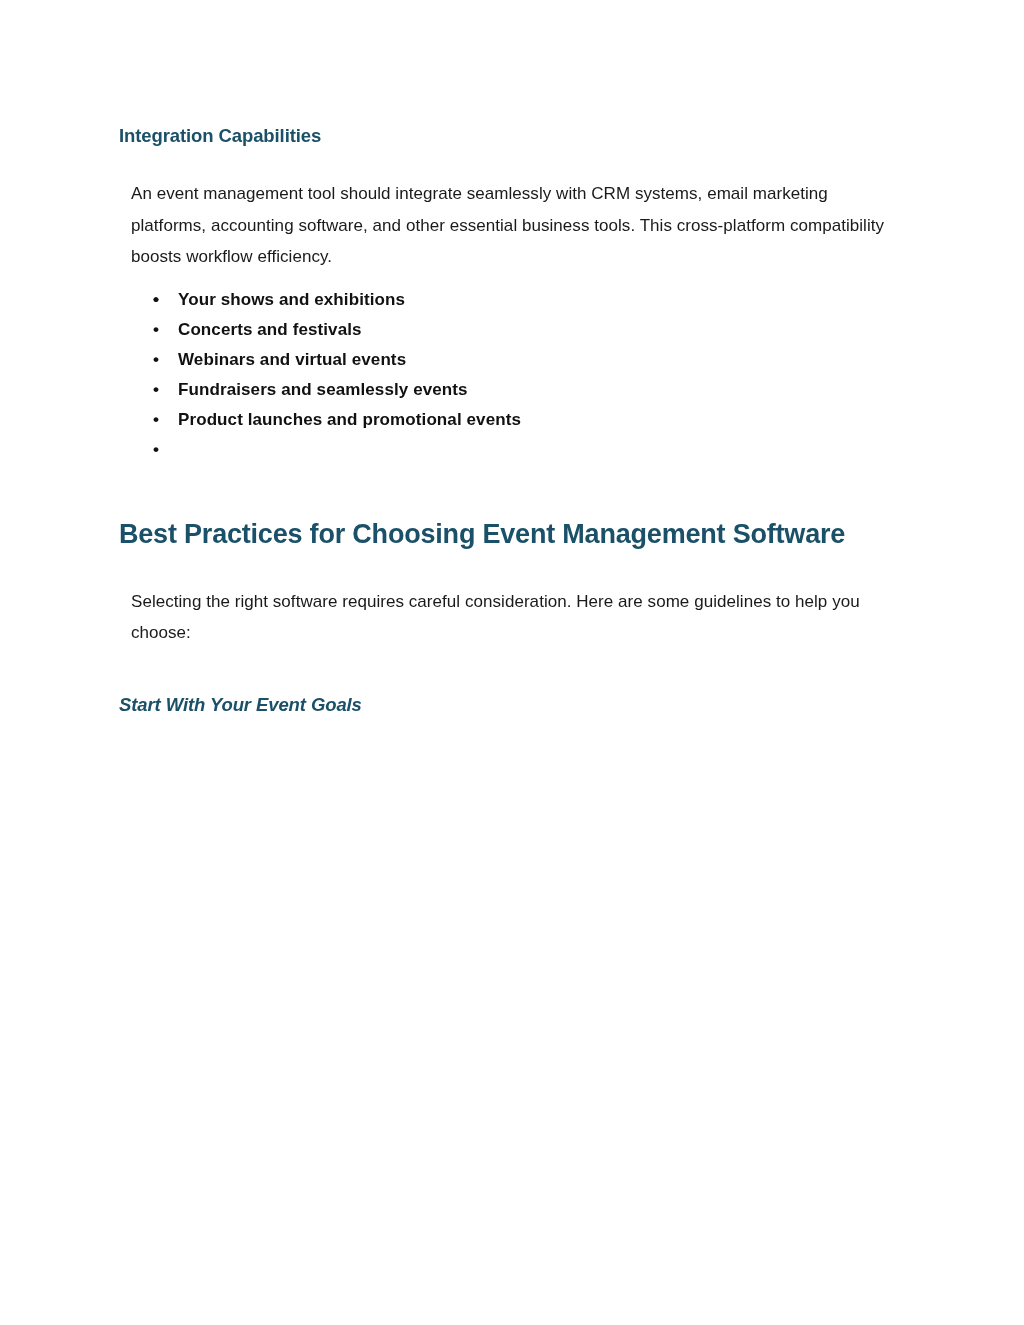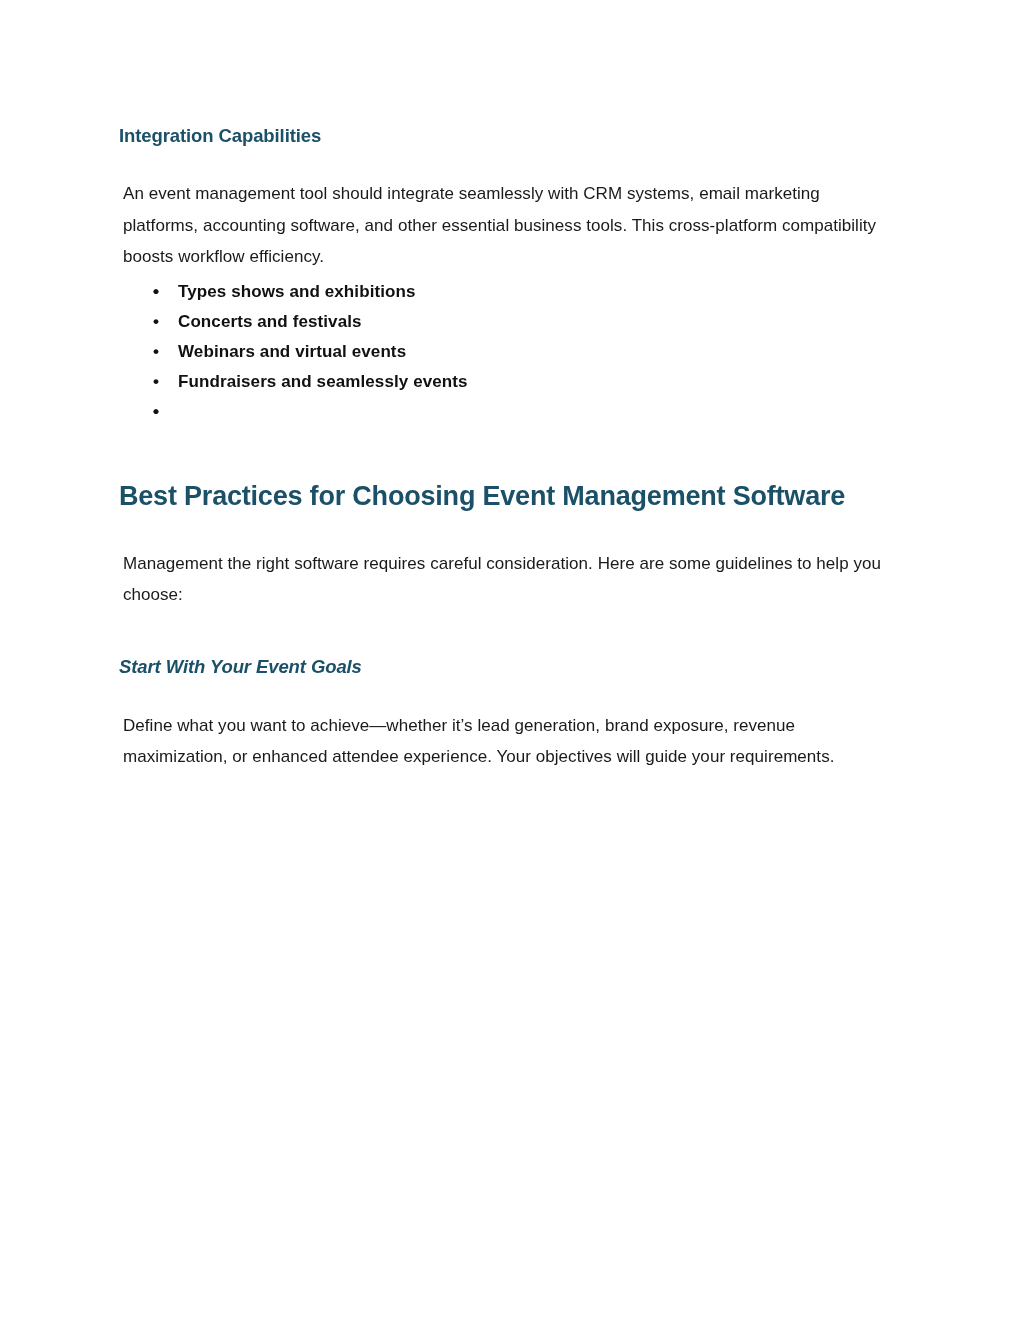--- a/index.html
+++ b/index.html
@@ -37,21 +37,21 @@
     font-size: 27px;
     font-weight: bold;
     line-height: 43px;
     letter-spacing: -0.2px;
     margin: 0;
   }
   .para {
     color: #1a1a1a;
     font-size: 17px;
     line-height: 31.5px;
-    margin: 4px;
+    margin: 12px;
     letter-spacing: 0.05px;
   }
   .blk-h3-intro { margin-top: 124px; }
   .blk-p-intro  { margin-top: 30px; }
   .blk-h2-types { margin-top: 74px; }
   .blk-p-types  { margin-top: 28px; }
   .blk-list     { margin-top: 24px; }
   .blk-p-each   { margin-top: 22px; }
   .blk-h2-best  { margin-top: 78px; }
   .blk-p-best   { margin-top: 30px; }
@@ -92,45 +92,45 @@
     <p class="para blk-p-intro">An event management tool should integrate seamlessly with CRM systems, email marketing platforms, accounting software, and other essential business tools. This cross-platform compatibility boosts workflow efficiency.</p>
 
 
 
     <ul class="bullets blk-list">
       <li>
         <span class="bullet-dot">•</span>
       </li>
       <li>
         <span class="bullet-dot">•</span>
-        <span>Types shows and exhibitions</span>
+        <span>Your shows and exhibitions</span>
       </li>
       <li>
         <span class="bullet-dot">•</span>
         <span>Concerts and festivals</span>
       </li>
       <li>
         <span class="bullet-dot">•</span>
         <span>Webinars and virtual events</span>
       </li>
       <li>
         <span class="bullet-dot">•</span>
         <span>Fundraisers and seamlessly events</span>
       </li>
       <li>
         <span class="bullet-dot">•</span>
+        <span>Product launches and promotional events</span>
       </li>
       <li>
         <span class="bullet-dot">•</span>
       </li>
     </ul>
 
 
     <h2 class="h2 blk-h2-best">Best Practices for Choosing Event Management Software</h2>
 
-    <p class="para blk-p-best">Management the right software requires careful consideration. Here are some guidelines to help you choose:</p>
+    <p class="para blk-p-best">Selecting the right software requires careful consideration. Here are some guidelines to help you choose:</p>
 
     <h3 class="h3 blk-h3-goals">Start With Your Event Goals</h3>
 
-    <p class="para blk-p-goals">Define what you want to achieve—whether it’s lead generation, brand exposure, revenue maximization, or enhanced attendee experience. Your objectives will guide your requirements.</p>
 
   </div>
 </div>
 
 </body></html>

